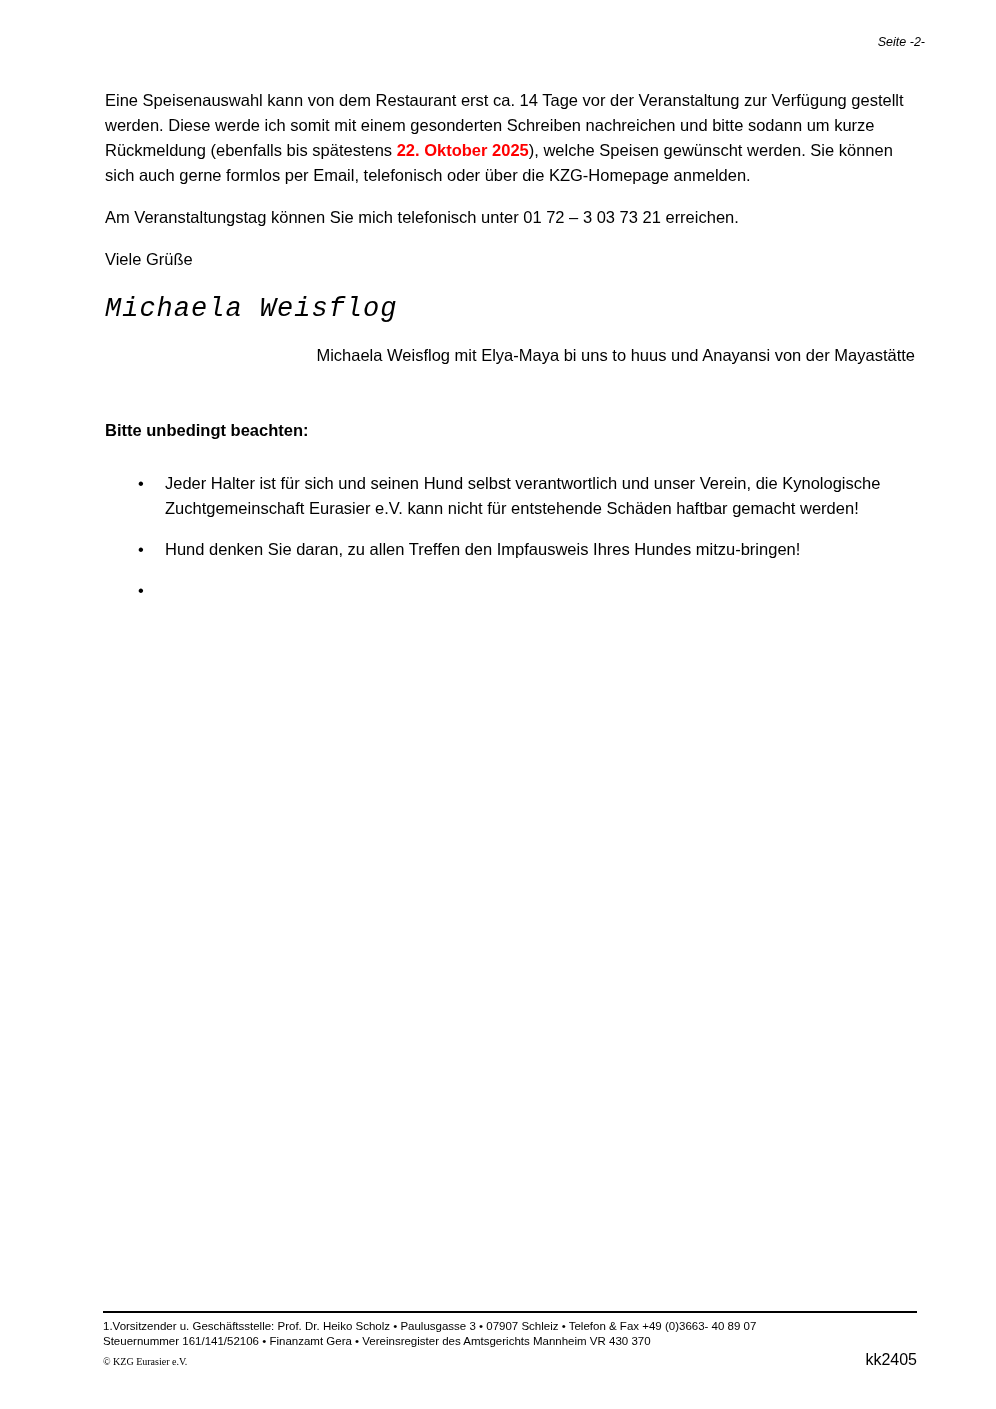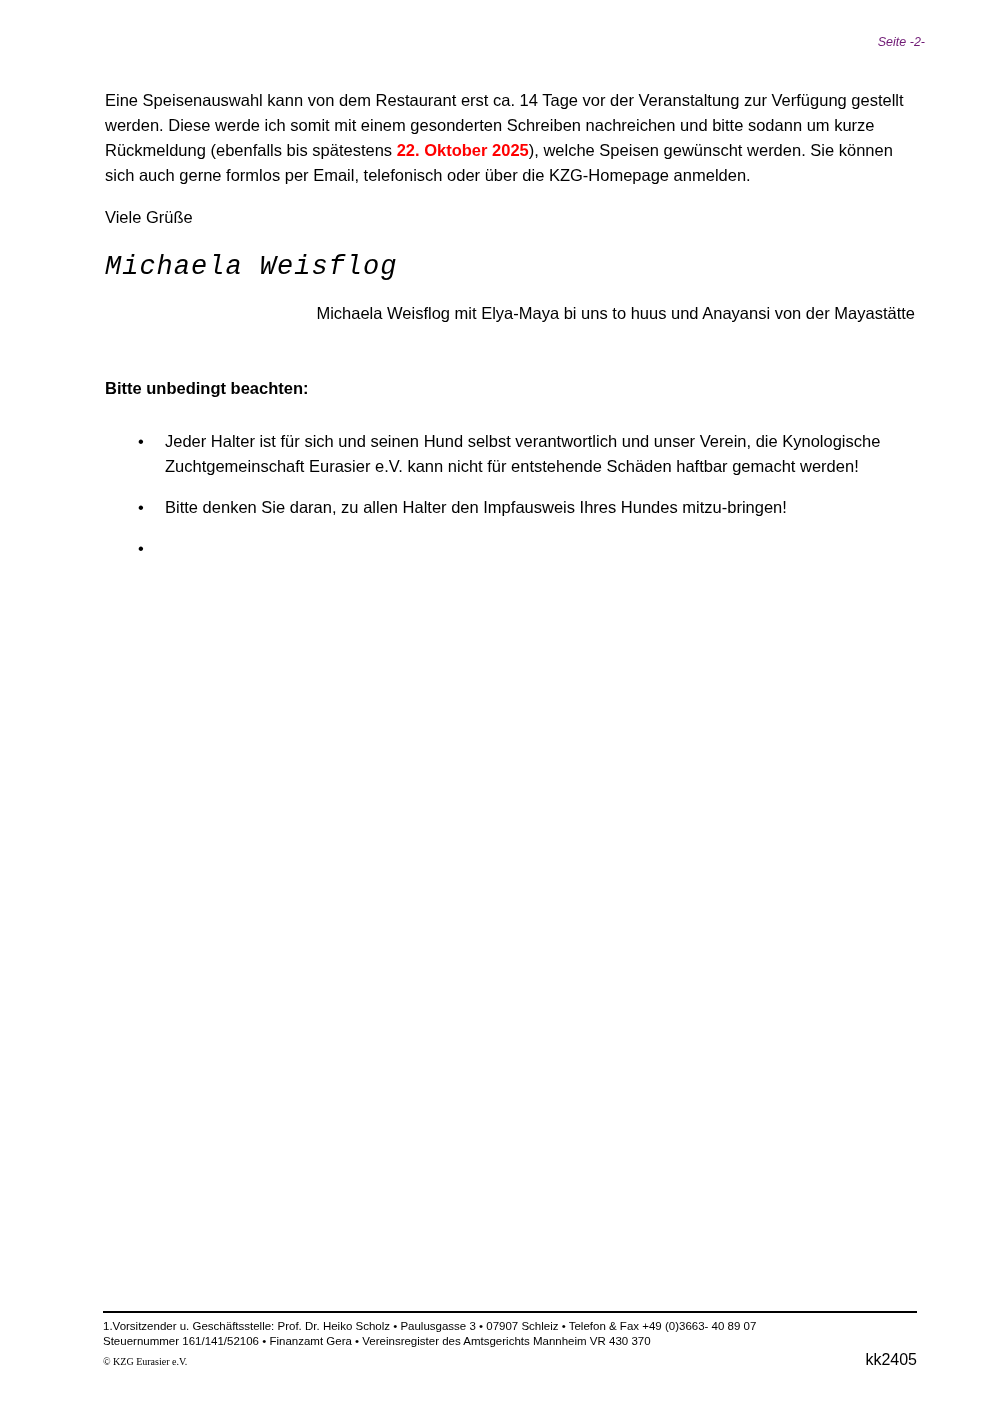--- a/index.html
+++ b/index.html
@@ -15,21 +15,21 @@
     color: #000000;
     font-family: "Liberation Sans", sans-serif;
     overflow: hidden;
   }
   .page-number {
     position: absolute;
     top: 35px;
     right: 71px;
     font-size: 12.5px;
     font-style: italic;
-    color: #701a75;
+    color: #000000;
   }
   .letter-body {
     position: absolute;
     left: 105px;
     top: 88px;
     width: 810px;
     font-size: 16.5px;
     line-height: 25px;
   }
   .para {
@@ -100,38 +100,39 @@
 <body>
 
 <div class="page">
 
   <div class="page-number">Seite -2-</div>
 
   <div class="letter-body">
 
     <p class="para"><span>Eine Speisenauswahl kann von dem Restaurant erst ca. 14 Tage vor der Veranstaltung zur Verfügung gestellt werden. Diese werde ich somit mit einem gesonderten Schreiben nachreichen und bitte sodann um kurze Rückmeldung (ebenfalls bis spätestens </span><span class="date-red" style="color: rgb(255, 0, 0);">22. Oktober 2025</span><span>), welche Speisen gewünscht werden. Sie können sich auch gerne formlos per Email, telefonisch oder über die KZG-Homepage anmelden.</span></p>
 
+    <p class="para">Am Veranstaltungstag können Sie mich telefonisch unter 01 72 – 3 03 73 21 erreichen.</p>
 
 
     <p class="para">Viele Grüße</p>
 
     <div class="signature">Michaela Weisflog</div>
 
     <p class="para sender-line">Michaela Weisflog mit Elya-Maya bi uns to huus und Anayansi von der Mayastätte</p>
 
     <p class="notice-heading">Bitte unbedingt beachten:</p>
 
     <ul class="notice-list">
       <li class="notice-item">
         <span class="bullet">•</span>
         <span>Jeder Halter ist für sich und seinen Hund selbst verantwortlich und unser Verein, die Kynologische Zuchtgemeinschaft Eurasier e.V. kann nicht für entstehende Schäden haftbar gemacht werden!</span>
       </li>
       <li class="notice-item">
         <span class="bullet">•</span>
-        <span>Bitte denken Sie daran, zu allen Halter den Impfausweis Ihres Hundes mitzu-bringen!</span>
+        <span>Hund denken Sie daran, zu allen Treffen den Impfausweis Ihres Hundes mitzu-bringen!</span>
       </li>
       <li class="notice-item">
         <span class="bullet">•</span>
       </li>
     </ul>
 
   </div>
 
   <div class="footer">
     <div class="footer-line">1.Vorsitzender u. Geschäftsstelle: Prof. Dr. Heiko Scholz • Paulusgasse 3 • 07907 Schleiz • Telefon &amp; Fax +49 (0)3663- 40 89 07</div>

